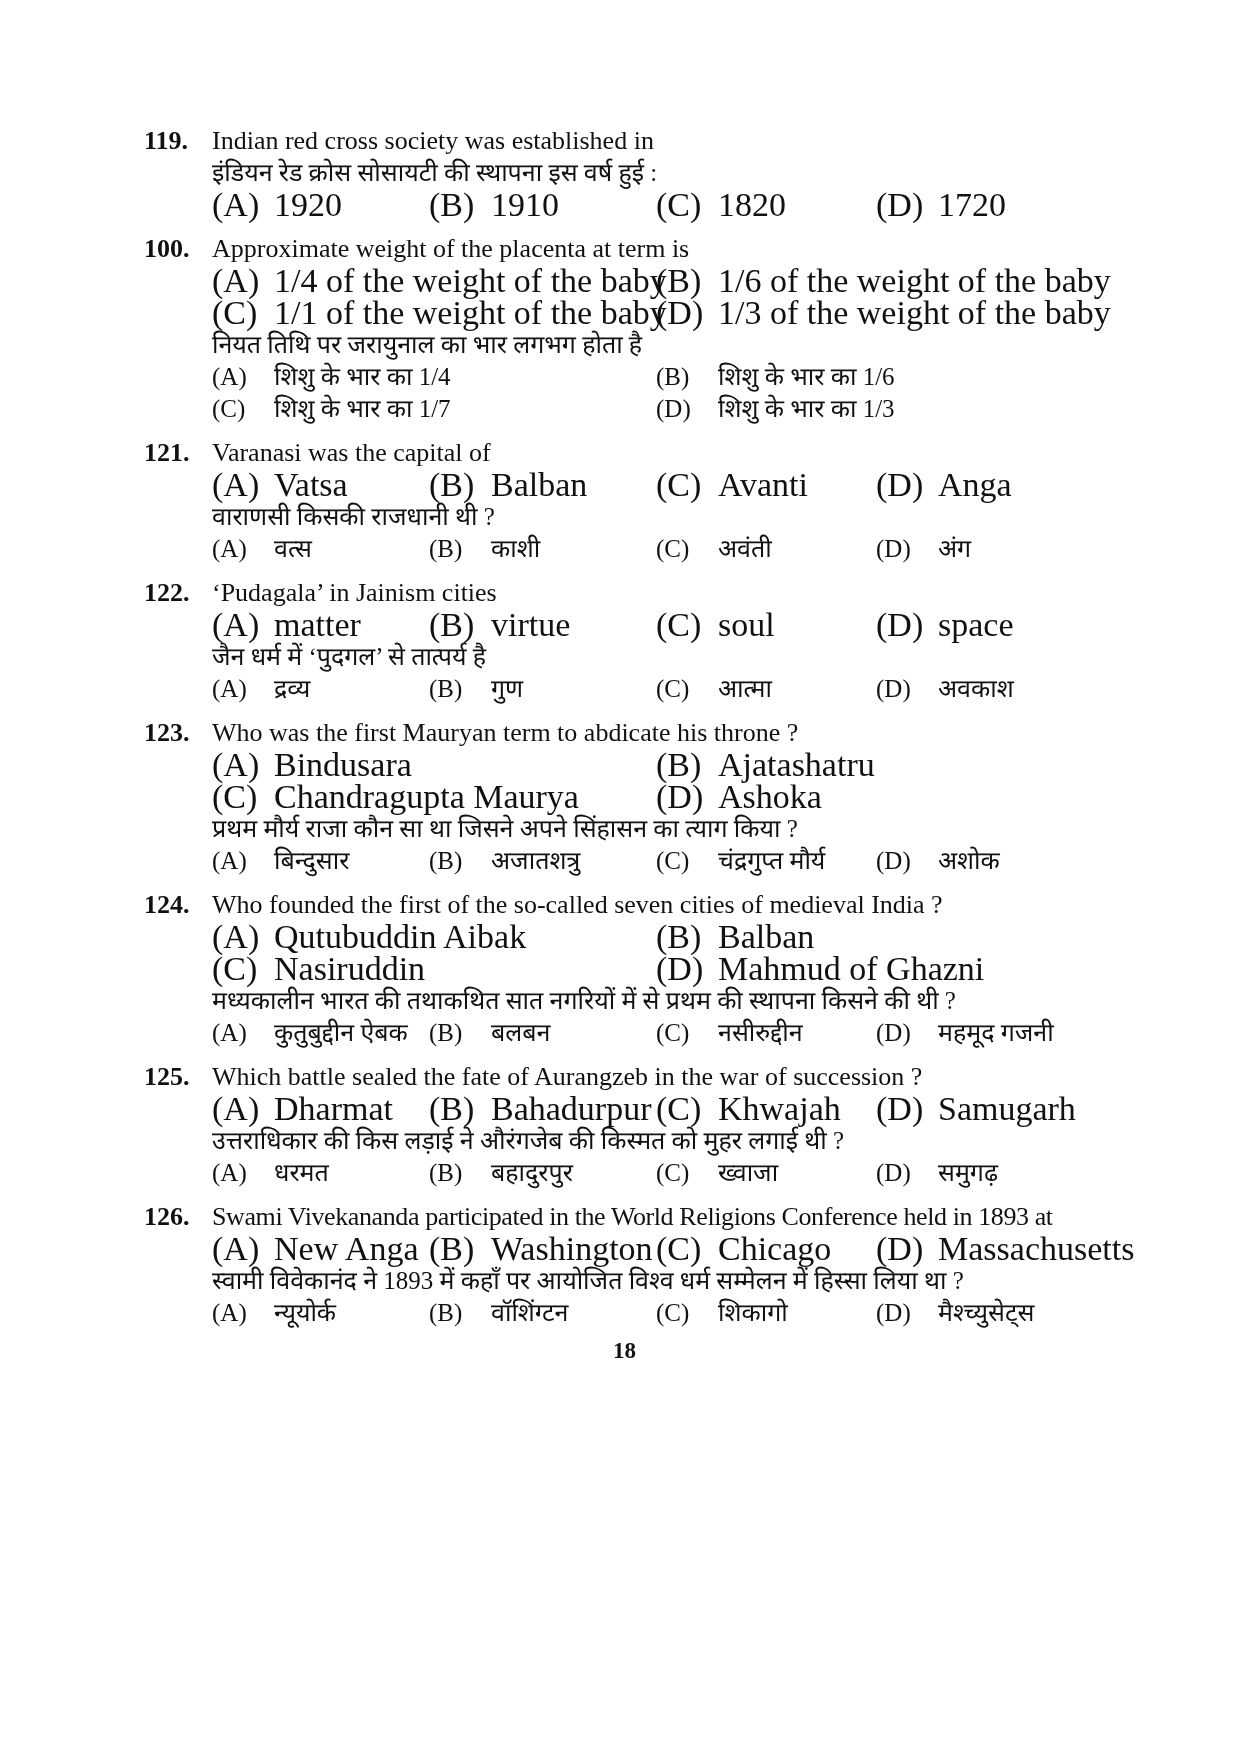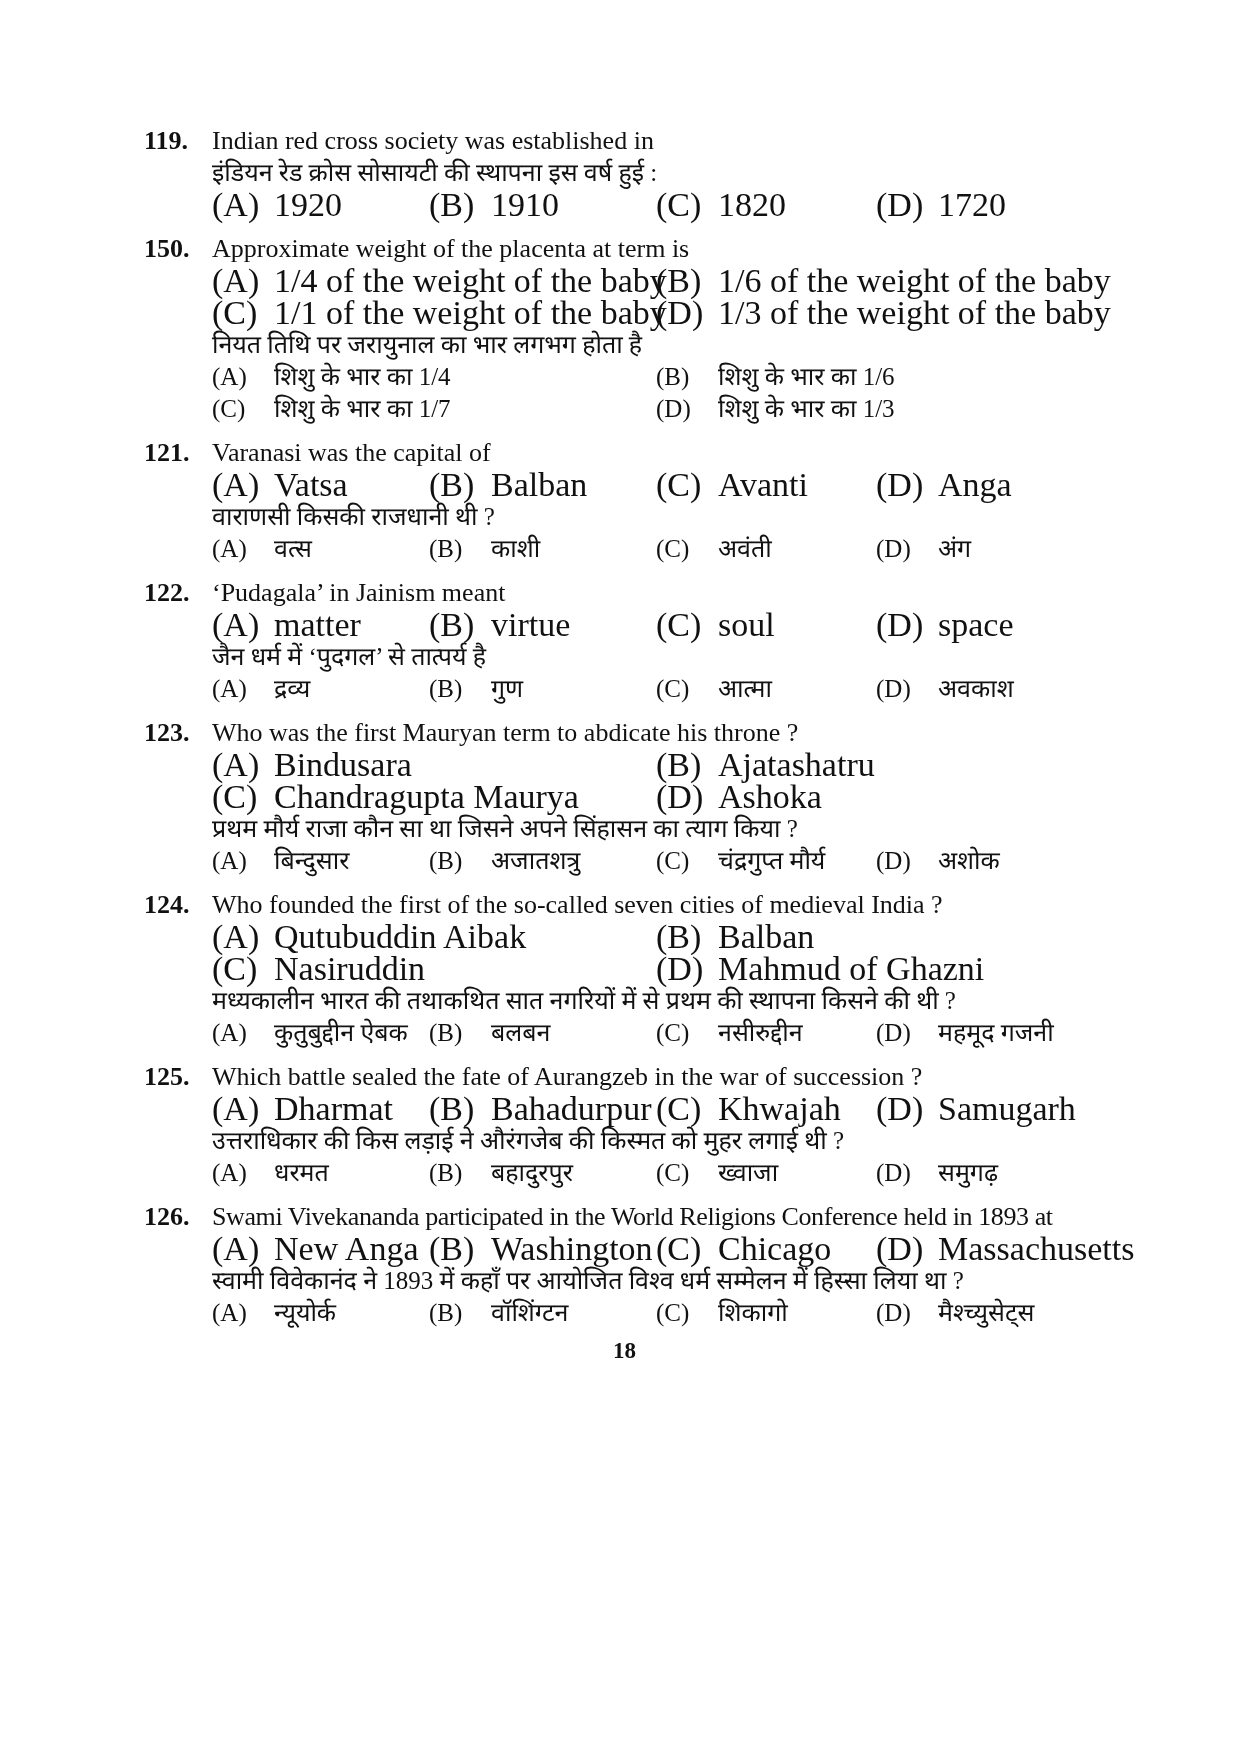--- a/index.html
+++ b/index.html
@@ -23,21 +23,21 @@
     <span class="qnum" style="top:124px">119.</span>
     <span class="line" style="left:196px;top:124px">Indian red cross society was established in</span>
     <span class="line hi" style="left:196px;top:156px">इंडियन रेड क्रोस सोसायटी की स्थापना इस वर्ष हुई :</span>
     <span class="opt" style="left:196px;top:188px"><span class="lbl">(A)</span><span>1920</span></span>
     <span class="opt" style="left:413px;top:188px"><span class="lbl">(B)</span><span>1910</span></span>
     <span class="opt" style="left:640px;top:188px"><span class="lbl">(C)</span><span>1820</span></span>
     <span class="opt" style="left:860px;top:188px"><span class="lbl">(D)</span><span>1720</span></span>
   </div>
 
   <div class="q">
-    <span class="qnum" style="top:232px">150.</span>
+    <span class="qnum" style="top:232px">100.</span>
     <span class="line" style="left:196px;top:232px">Approximate weight of the placenta at term is</span>
     <span class="opt" style="left:196px;top:264px"><span class="lbl">(A)</span><span>1/4 of the weight of the baby</span></span>
     <span class="opt" style="left:640px;top:264px"><span class="lbl">(B)</span><span>1/6 of the weight of the baby</span></span>
     <span class="opt" style="left:196px;top:296px"><span class="lbl">(C)</span><span>1/1 of the weight of the baby</span></span>
     <span class="opt" style="left:640px;top:296px"><span class="lbl">(D)</span><span>1/3 of the weight of the baby</span></span>
     <span class="line hi" style="left:196px;top:328px">नियत तिथि पर जरायुनाल का भार लगभग होता है</span>
     <span class="opt hi" style="left:196px;top:360px"><span class="lbl">(A)</span><span>शिशु के भार का 1/4</span></span>
     <span class="opt hi" style="left:640px;top:360px"><span class="lbl">(B)</span><span>शिशु के भार का 1/6</span></span>
     <span class="opt hi" style="left:196px;top:392px"><span class="lbl">(C)</span><span>शिशु के भार का 1/7</span></span>
     <span class="opt hi" style="left:640px;top:392px"><span class="lbl">(D)</span><span>शिशु के भार का 1/3</span></span>
@@ -52,21 +52,21 @@
     <span class="opt" style="left:860px;top:468px"><span class="lbl">(D)</span><span>Anga</span></span>
     <span class="line hi" style="left:196px;top:500px">वाराणसी किसकी राजधानी थी ?</span>
     <span class="opt hi" style="left:196px;top:532px"><span class="lbl">(A)</span><span>वत्स</span></span>
     <span class="opt hi" style="left:413px;top:532px"><span class="lbl">(B)</span><span>काशी</span></span>
     <span class="opt hi" style="left:640px;top:532px"><span class="lbl">(C)</span><span>अवंती</span></span>
     <span class="opt hi" style="left:860px;top:532px"><span class="lbl">(D)</span><span>अंग</span></span>
   </div>
 
   <div class="q">
     <span class="qnum" style="top:576px">122.</span>
-    <span class="line" style="left:196px;top:576px">‘Pudagala’ in Jainism meant</span>
+    <span class="line" style="left:196px;top:576px">‘Pudagala’ in Jainism cities</span>
     <span class="opt" style="left:196px;top:608px"><span class="lbl">(A)</span><span>matter</span></span>
     <span class="opt" style="left:413px;top:608px"><span class="lbl">(B)</span><span>virtue</span></span>
     <span class="opt" style="left:640px;top:608px"><span class="lbl">(C)</span><span>soul</span></span>
     <span class="opt" style="left:860px;top:608px"><span class="lbl">(D)</span><span>space</span></span>
     <span class="line hi" style="left:196px;top:640px">जैन धर्म में ‘पुदगल’ से तात्पर्य है</span>
     <span class="opt hi" style="left:196px;top:672px"><span class="lbl">(A)</span><span>द्रव्य</span></span>
     <span class="opt hi" style="left:413px;top:672px"><span class="lbl">(B)</span><span>गुण</span></span>
     <span class="opt hi" style="left:640px;top:672px"><span class="lbl">(C)</span><span>आत्मा</span></span>
     <span class="opt hi" style="left:860px;top:672px"><span class="lbl">(D)</span><span>अवकाश</span></span>
   </div>

